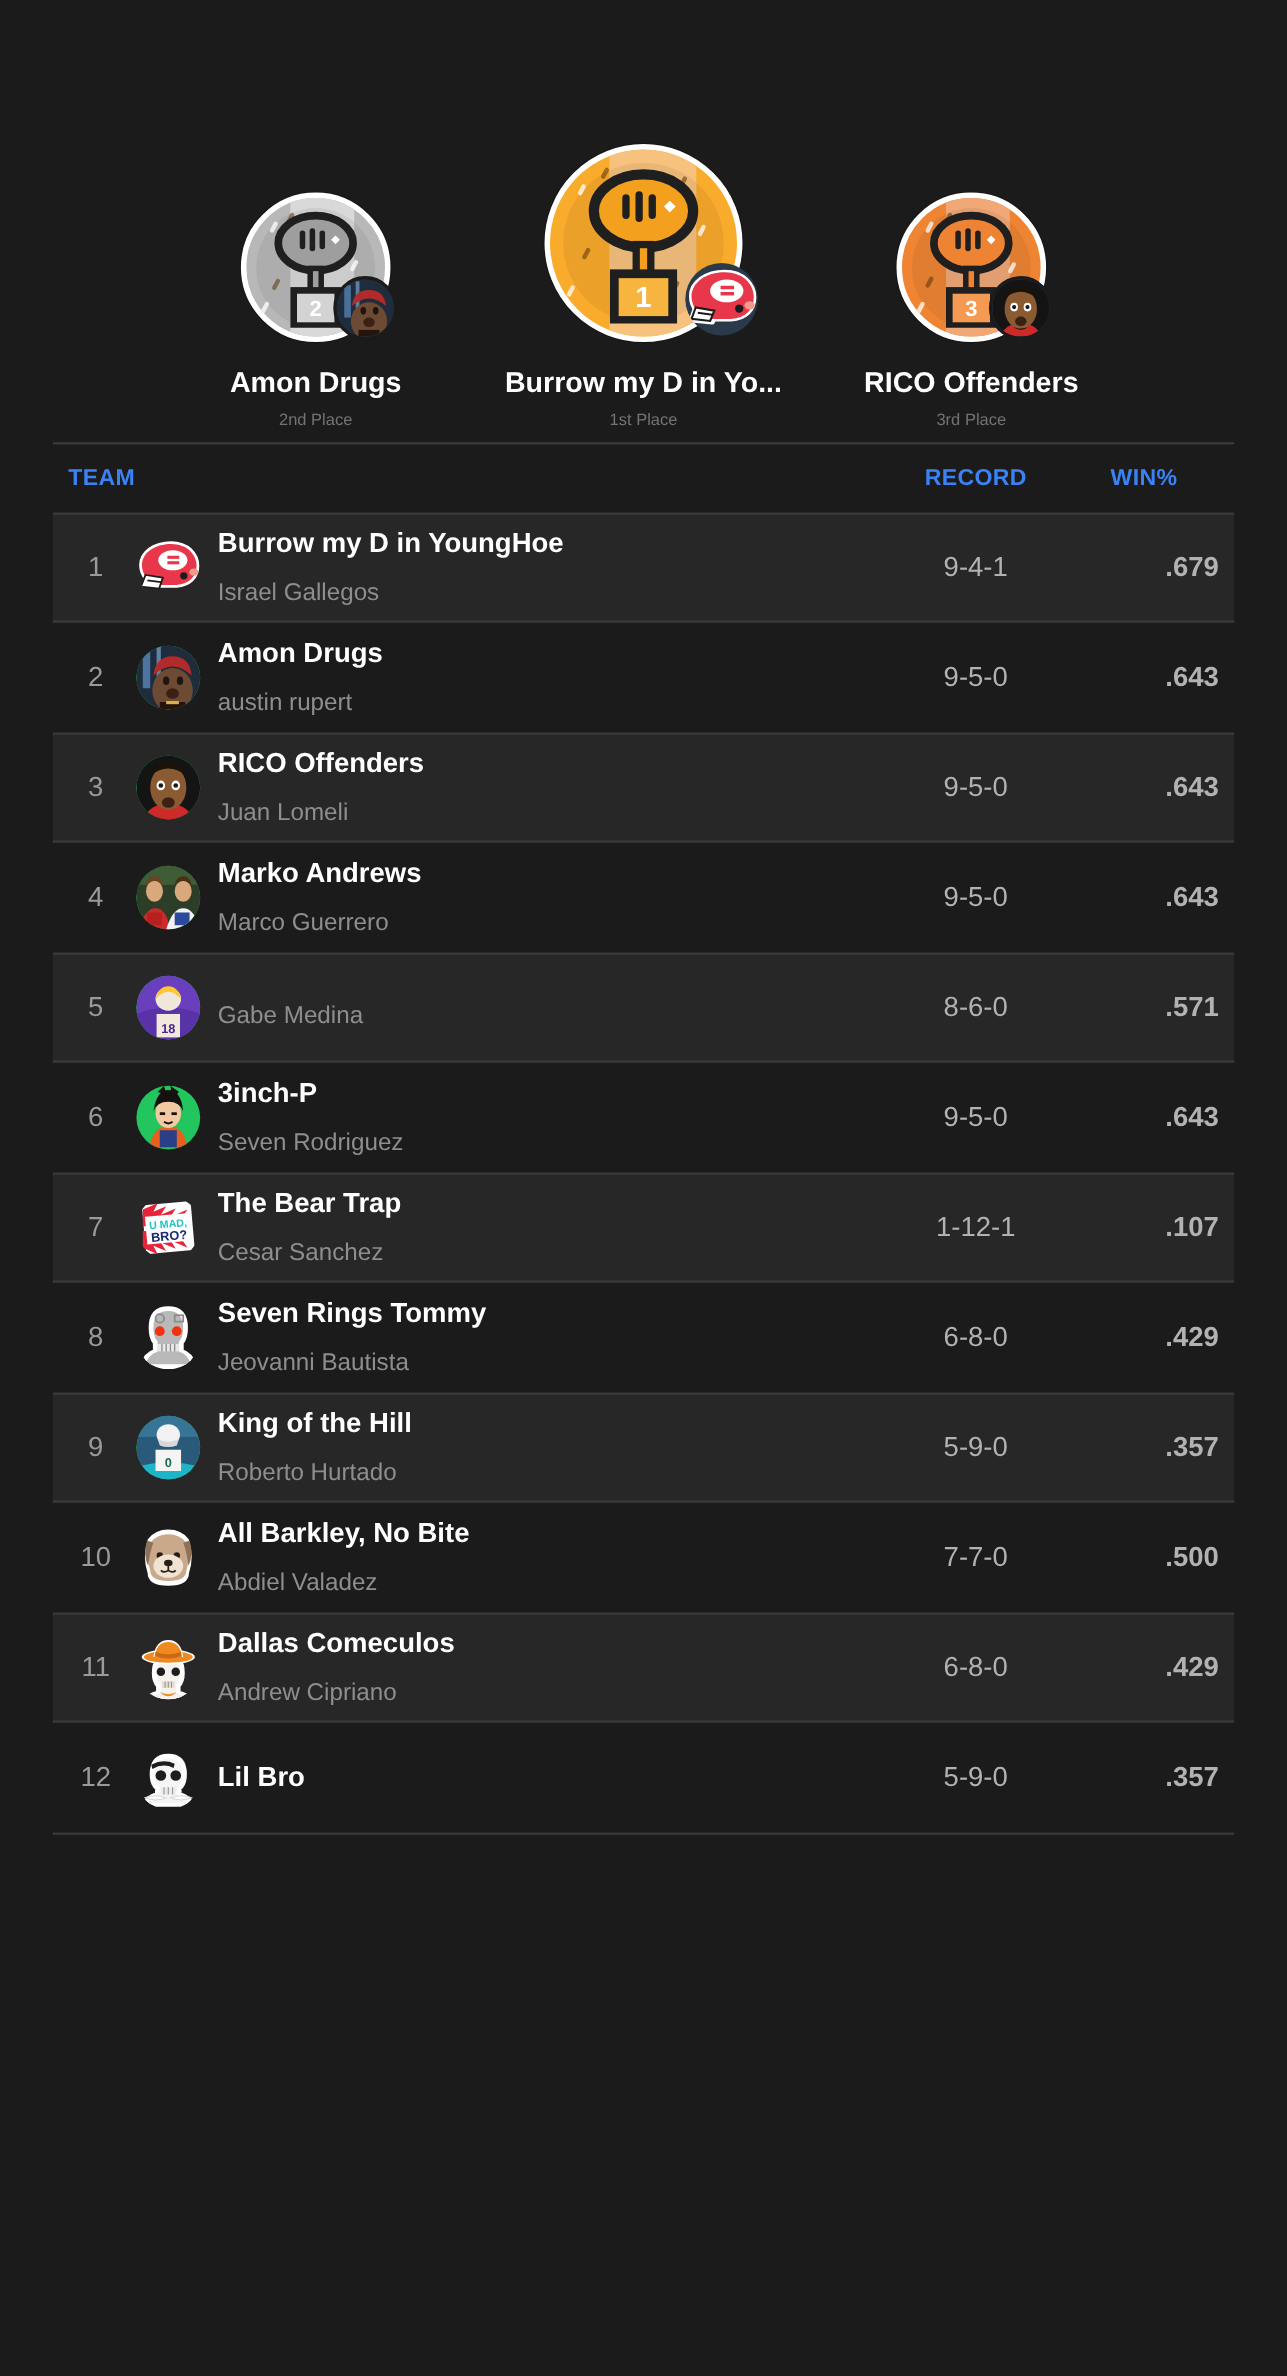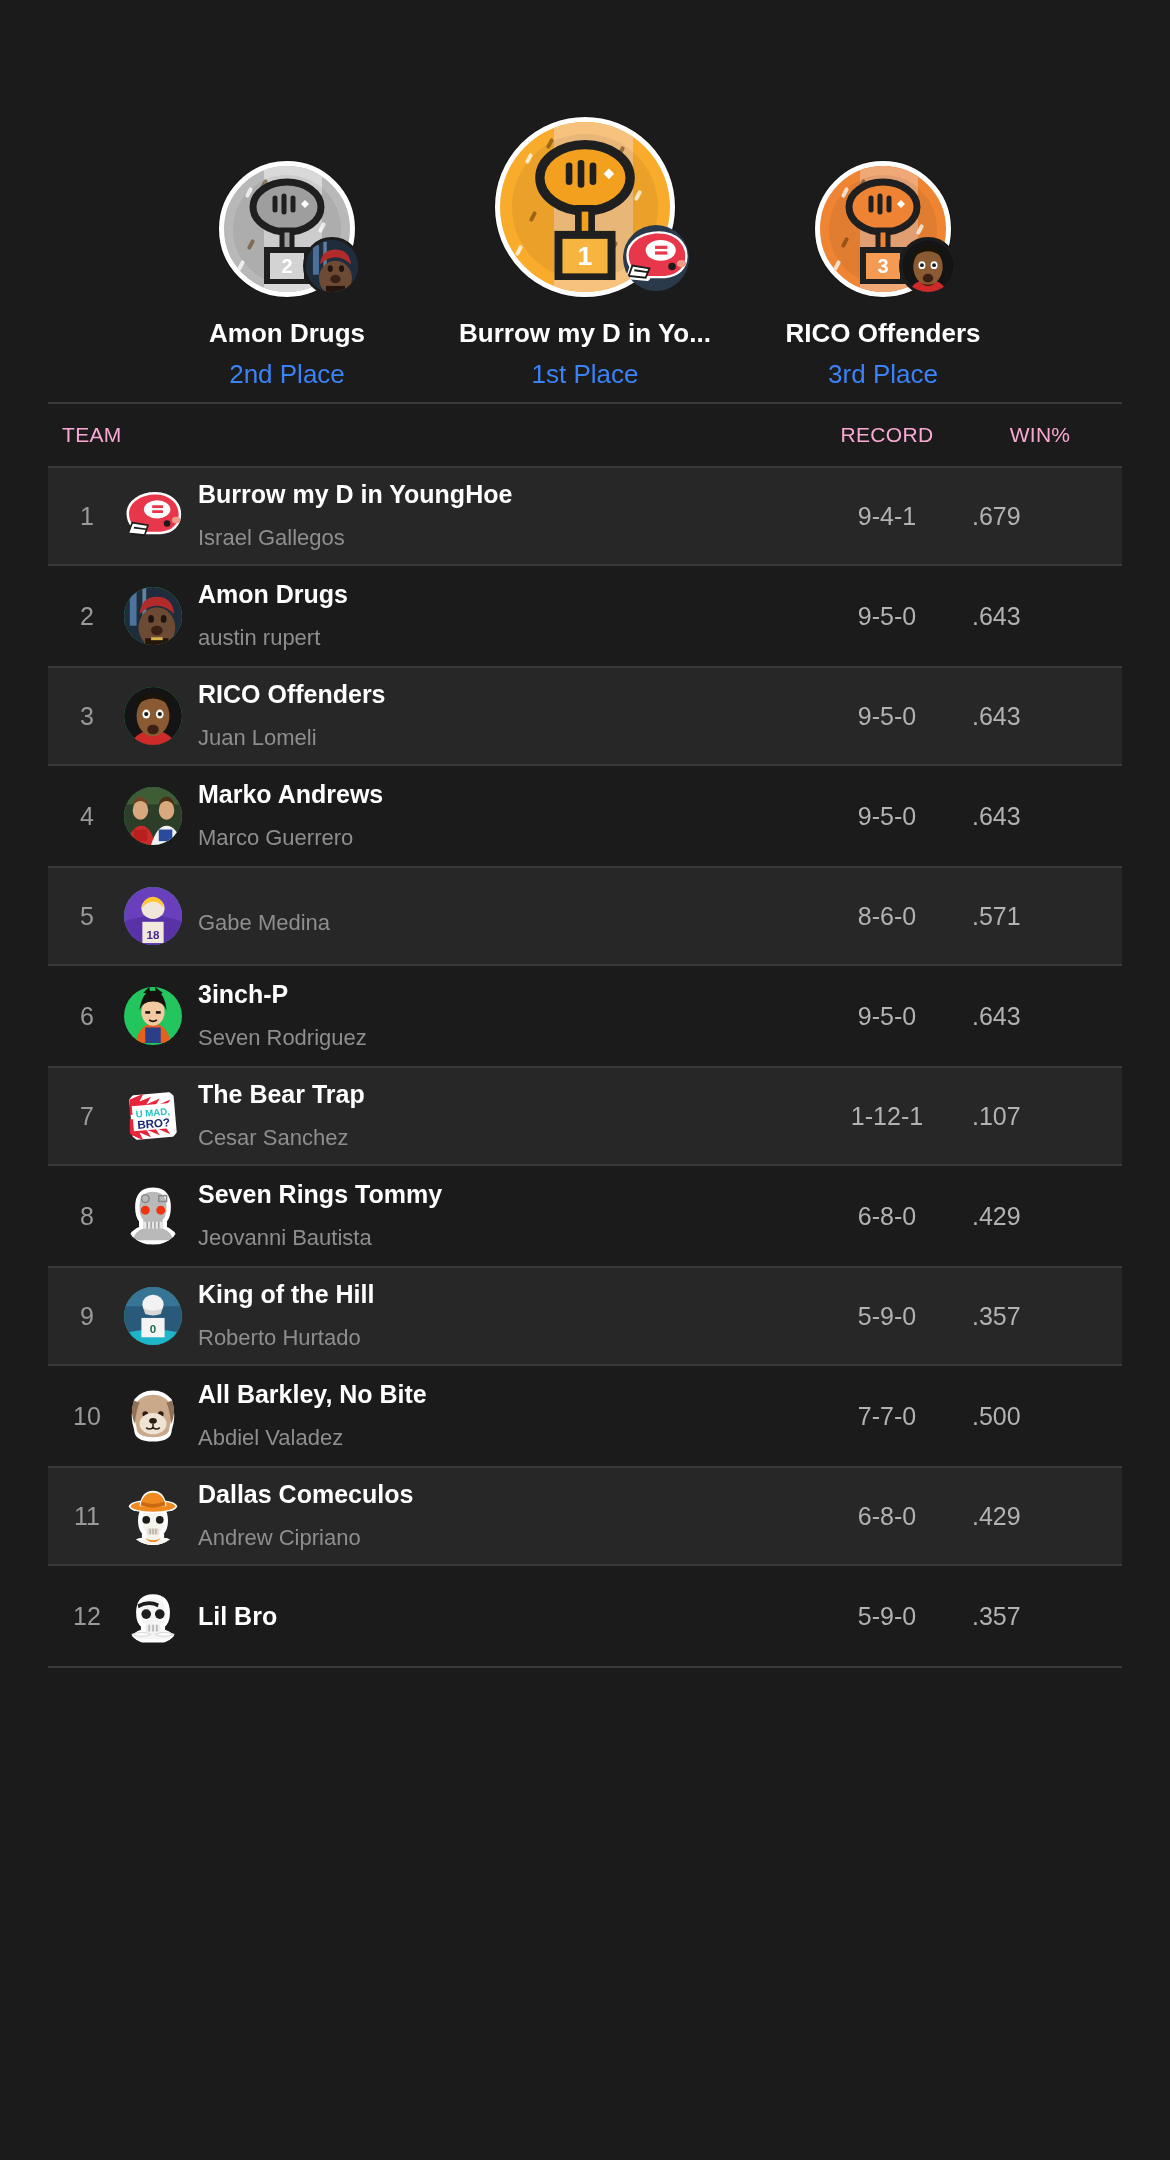--- a/index.html
+++ b/index.html
@@ -111,41 +111,41 @@
   .podium-name {
     color: #ffffff;
     font-size: 26px;
     font-weight: bold;
     text-align: center;
     white-space: nowrap;
     line-height: 1.1;
   }
   .podium-slot.first .podium-name { font-size: 26px; }
   .podium-place {
-    color: #3b82f6;
-    font-size: 26px;
+    color: #737373;
+    font-size: 15px;
     text-align: center;
     margin-top: 11px;
   }
 
   
   .table {
     margin: 12px 48px 0 48px;
     border-top: 2px solid #3a3a3a;
   }
   .thead {
     display: flex;
     align-items: center;
     height: 62px;
     padding: 0 14px 0 14px;
   }
   .th {
-    color: #f9a8d4;
+    color: #3b82f6;
     font-size: 21px;
-    font-weight: normal;
+    font-weight: bold;
     letter-spacing: .3px;
   }
   .th.team { flex: 1; text-align: left; }
   .th.record { width: 170px; text-align: center; }
   .th.winpct { width: 136px; text-align: center; }
 
   .row {
     display: flex;
     align-items: center;
     height: 100px;
@@ -194,24 +194,25 @@
   }
   .cell-record {
     width: 170px;
     text-align: center;
     color: #b2b2b2;
     font-size: 25px;
     flex: none;
   }
   .cell-winpct {
     width: 136px;
-    text-align: left;
+    text-align: right;
     color: #b2b2b2;
     font-size: 25px;
     flex: none;
+    font-weight: bold;
   }
   .bottom-rule {
     margin: 0 48px;
     border-top: 2px solid #3a3a3a;
   }
   svg { display: block; }
 </style>
 </head>
 <body>
 

